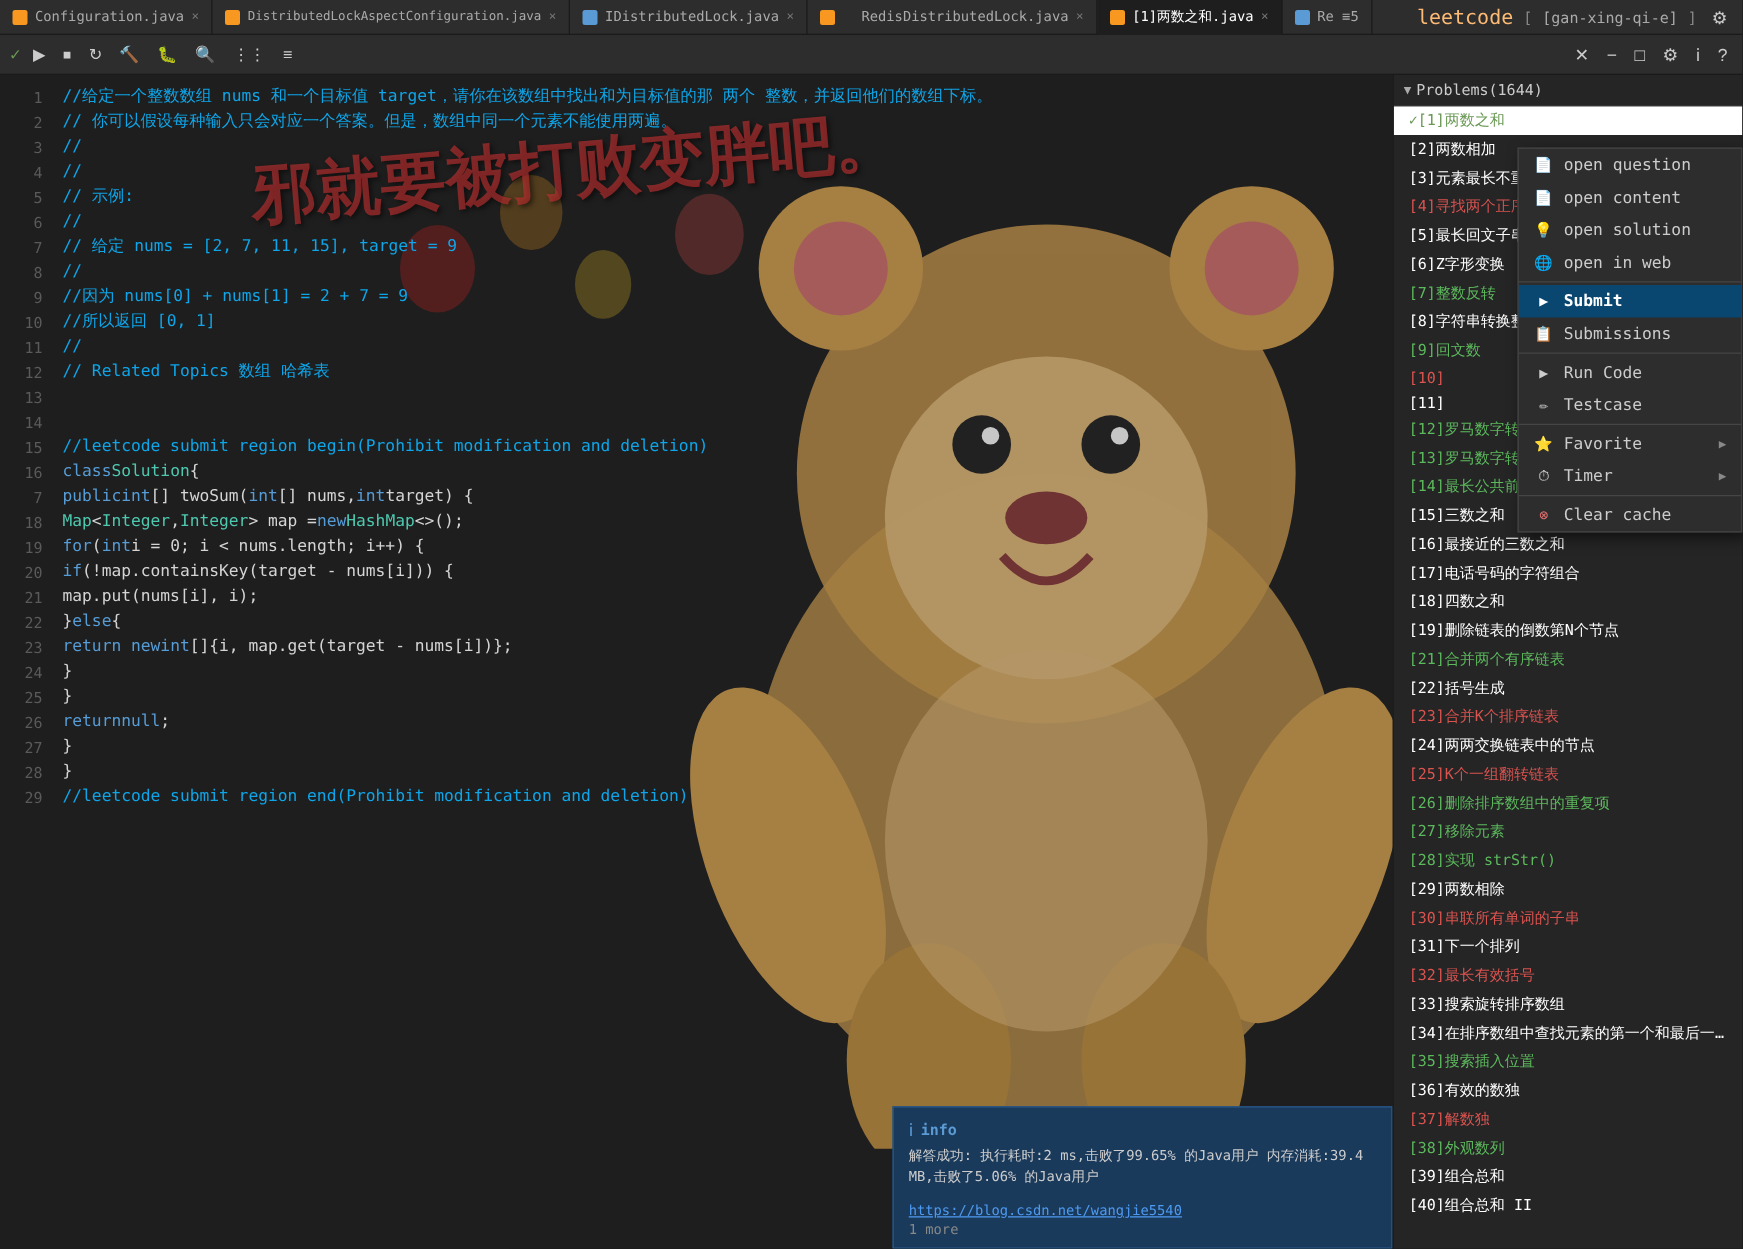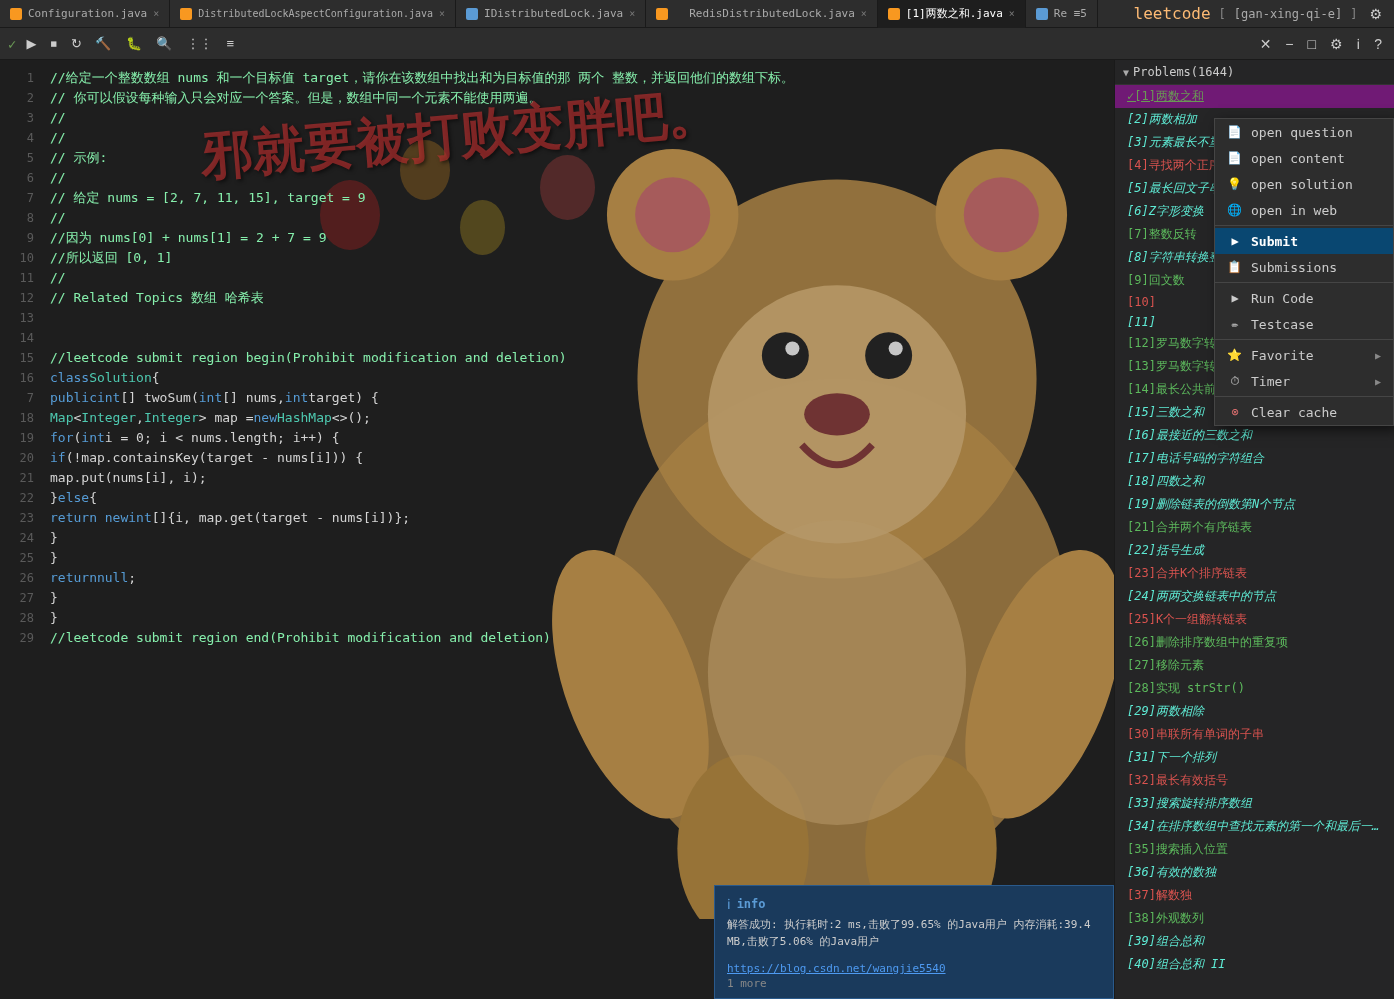--- a/index.html
+++ b/index.html
@@ -102,21 +102,21 @@
       width: 42px;
       text-align: right;
       color: #5a5a5a;
       font-size: 12px;
       user-select: none;
       padding-right: 8px;
     }
     .code-keyword { color: #569cd6; }
     .code-type { color: #4ec9b0; }
     .code-normal { color: #d4d4d4; }
-    .code-comment { color: #86efac; }
+    .code-comment { color: #0ea5e9; }
 
     
     .watermark {
       position: absolute;
       top: 40px;
       left: 200px;
       font-size: 52px;
       font-weight: 900;
       color: rgba(200, 50, 50, 0.6);
       font-family: 'SimHei', sans-serif;
@@ -143,23 +143,23 @@
       overflow-y: auto;
     }
     .problem-item {
       padding: 3px 12px;
       font-size: 12px;
       cursor: pointer;
       white-space: nowrap;
       overflow: hidden;
       text-overflow: ellipsis;
     }
-    .problem-item.active { background: #701a75; color: #fff; text-decoration: underline; }
+    .problem-item.active { background: #ffffff; color: #fff; }
     .problem-item.easy { color: #5cb85c; }
-    .problem-item.medium { color: #5eead4; font-style: italic; }
+    .problem-item.medium { color: #ffffff; }
     .problem-item.hard { color: #d9534f; }
     .problem-item.solved { color: #6a9955; }
 
     
     .context-menu {
       position: absolute;
       top: 58px;
       right: 0;
       width: 180px;
       background: #2d2d2d;

